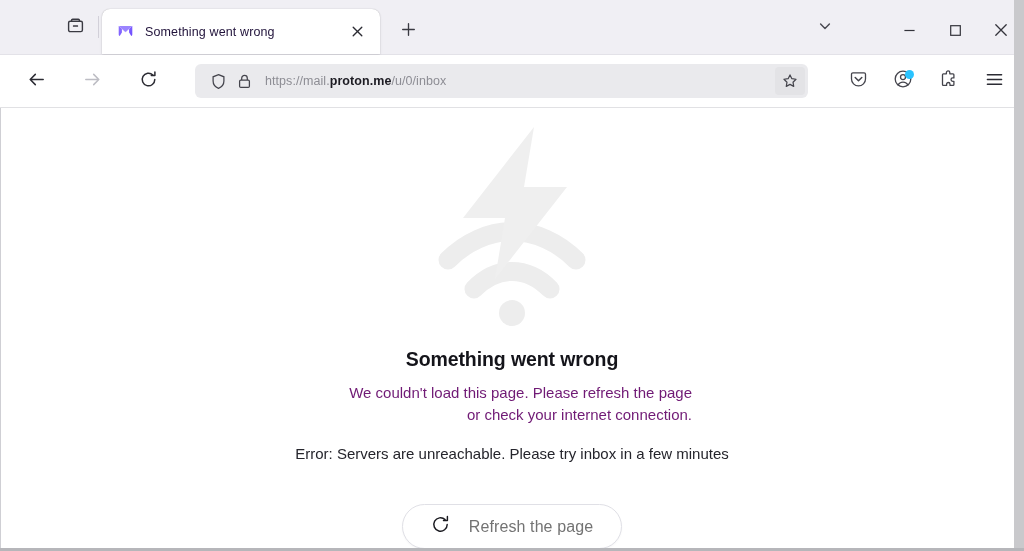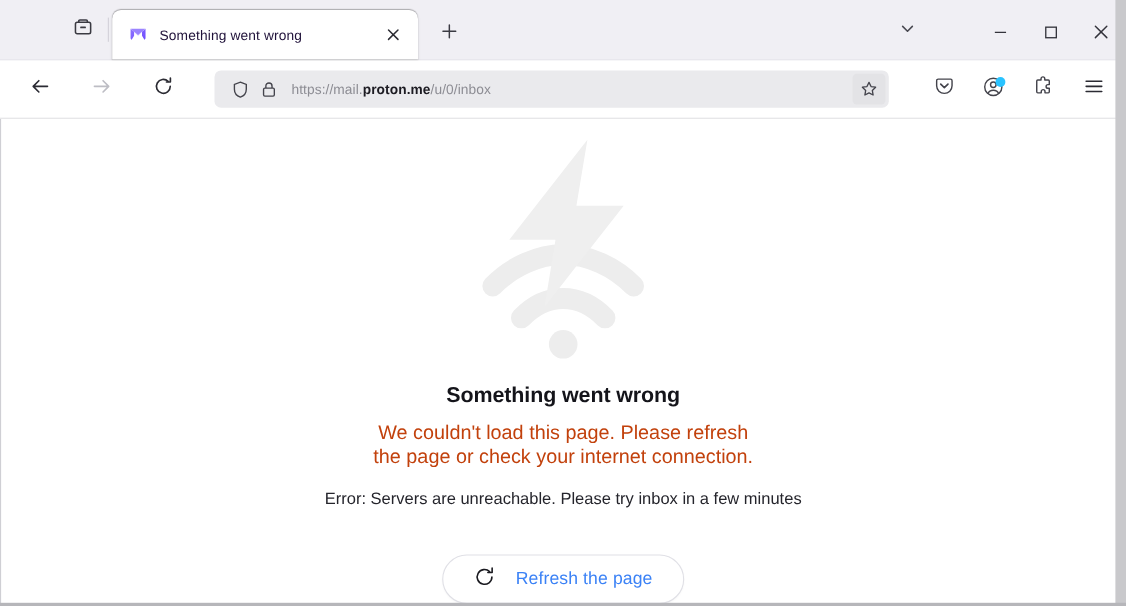--- a/index.html
+++ b/index.html
@@ -277,23 +277,23 @@
   .err-title {
     font-size: 19.5px;
     font-weight: 700;
     color: #14141a;
     margin-top: 18px;
     text-align: center;
     letter-spacing: -.1px;
   }
 
   .err-sub {
-    font-size: 18px;
-    color: #c2410c;
-    text-align: center;
+    font-size: 15px;
+    color: #701a75;
+    text-align: right;
     line-height: 22px;
     margin-top: 11px;
     max-width: 360px;
   }
 
   .err-detail {
     font-size: 15px;
     color: #25252c;
     text-align: center;
     margin-top: 19px;
@@ -310,21 +310,21 @@
     align-items: center;
     justify-content: center;
     padding: 0 28px;
     box-sizing: border-box;
     cursor: pointer;
     gap: 19px;
     box-shadow: 0 1px 2px rgba(0,0,0,.035);
   }
   .refresh-label {
     font-size: 16px;
-    color: #3b82f6;
+    color: #737373;
     font-weight: 400;
     letter-spacing: .1px;
   }
 
   
   .right-edge {
     position: absolute;
     top: 0; right: 0;
     width: 10px;
     height: 551px;

